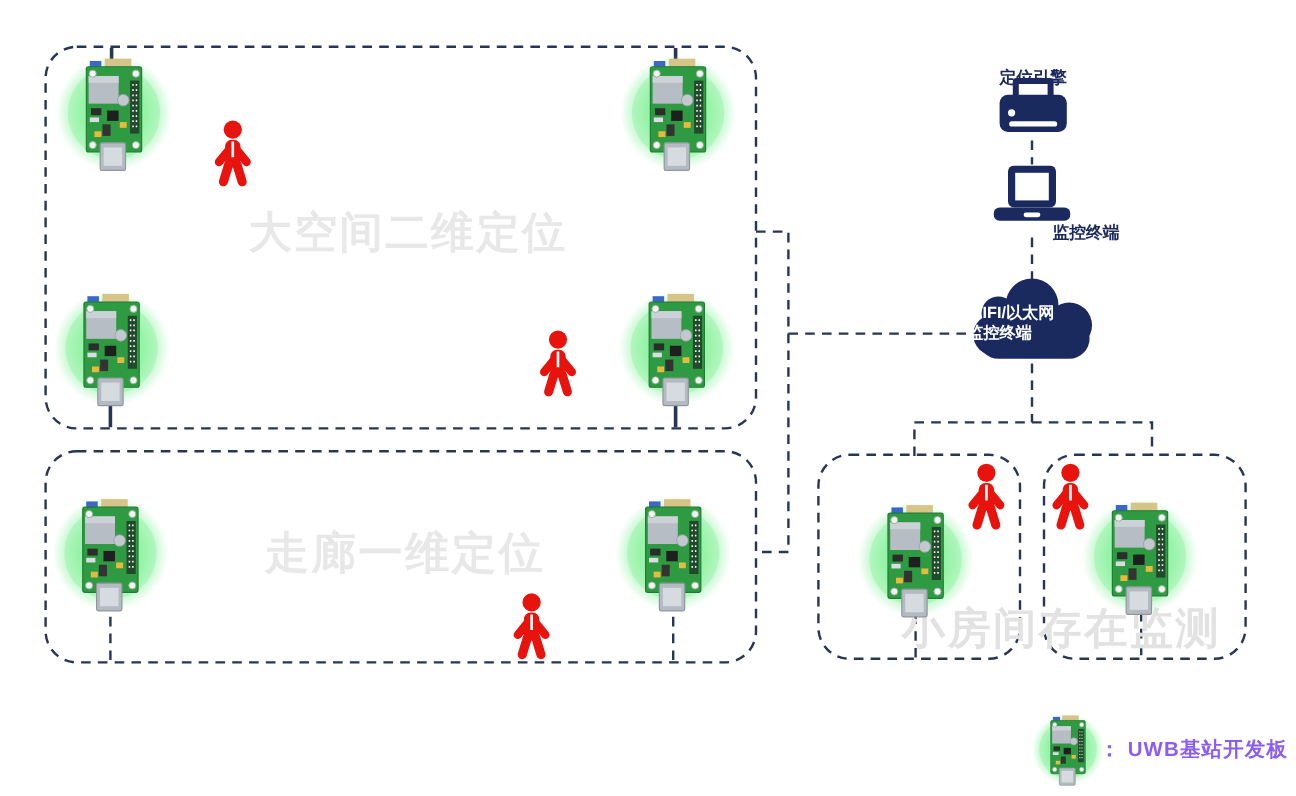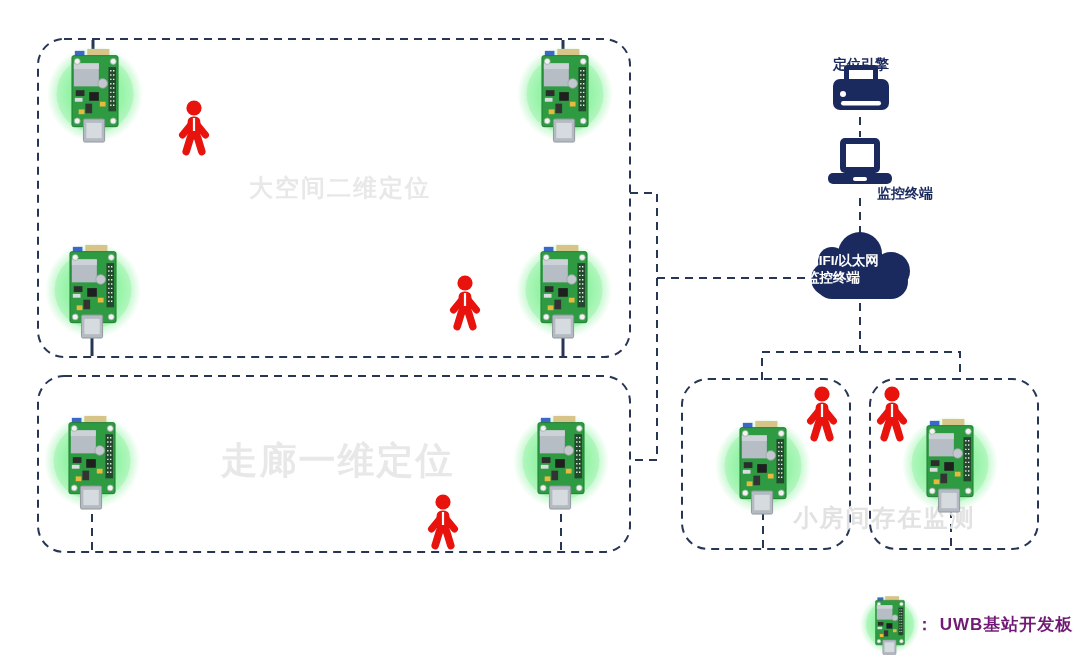--- a/index.html
+++ b/index.html
@@ -6,36 +6,36 @@
   body{font-family:"Liberation Sans","DejaVu Sans",sans-serif;}
   #stage{position:relative;width:1080px;height:663px;background:#fff;overflow:hidden;margin:0 auto;}
   #stage svg.layer{position:absolute;left:0;top:0;}
   .abs{position:absolute;}
   .icon-svg{display:block;width:100%;height:100%;}
 
   
   .zone-label{
     position:absolute;text-align:center;font-weight:bold;
     color:#e8e8e8;letter-spacing:2px;white-space:nowrap;
-    font-size:24px;line-height:1;user-select:none;
+    font-size:36px;line-height:1;user-select:none;
   }
   
   .navy-label{
     position:absolute;text-align:center;font-weight:bold;
     color:#1b2a5e;font-size:14px;line-height:1.15;white-space:nowrap;
   }
   
   .cloud-text{
     position:absolute;left:806px;top:252px;width:110px;text-align:left;
     color:#ffffff;font-weight:bold;font-size:13.5px;line-height:17px;
     white-space:nowrap;
   }
   .legend-label{
     position:absolute;left:916px;top:613px;
-    color:#701a75;font-weight:bold;font-size:17px;letter-spacing:1px;white-space:nowrap;
+    color:#8b5cf6;font-weight:bold;font-size:17px;letter-spacing:1px;white-space:nowrap;
   }
 </style>
 </head>
 <body>
 
 <div id="stage">
 
   <svg width="0" height="0" style="position:absolute" aria-hidden="true">
     <defs>
       <radialGradient id="g-glow" cx="50%" cy="50%" r="50%">

